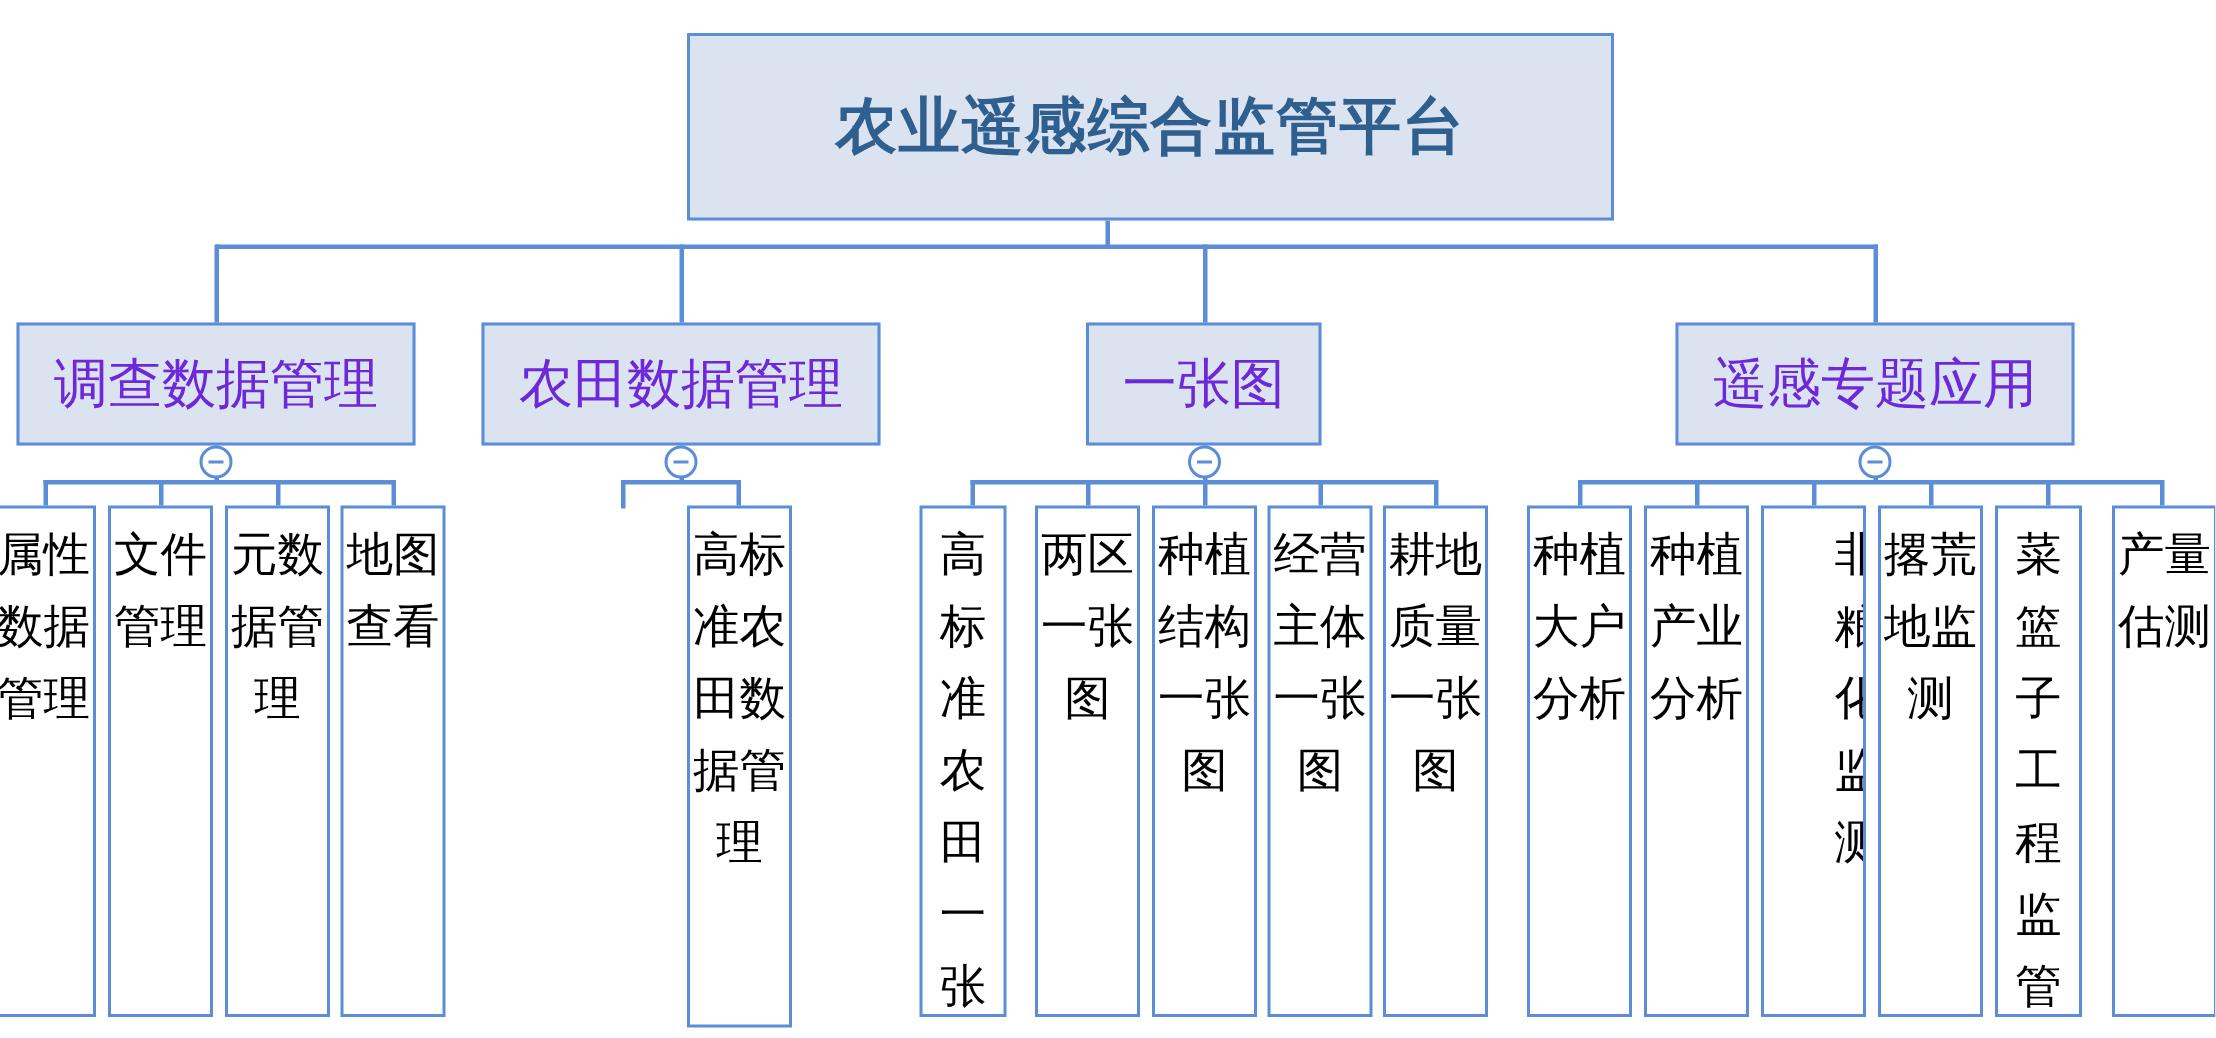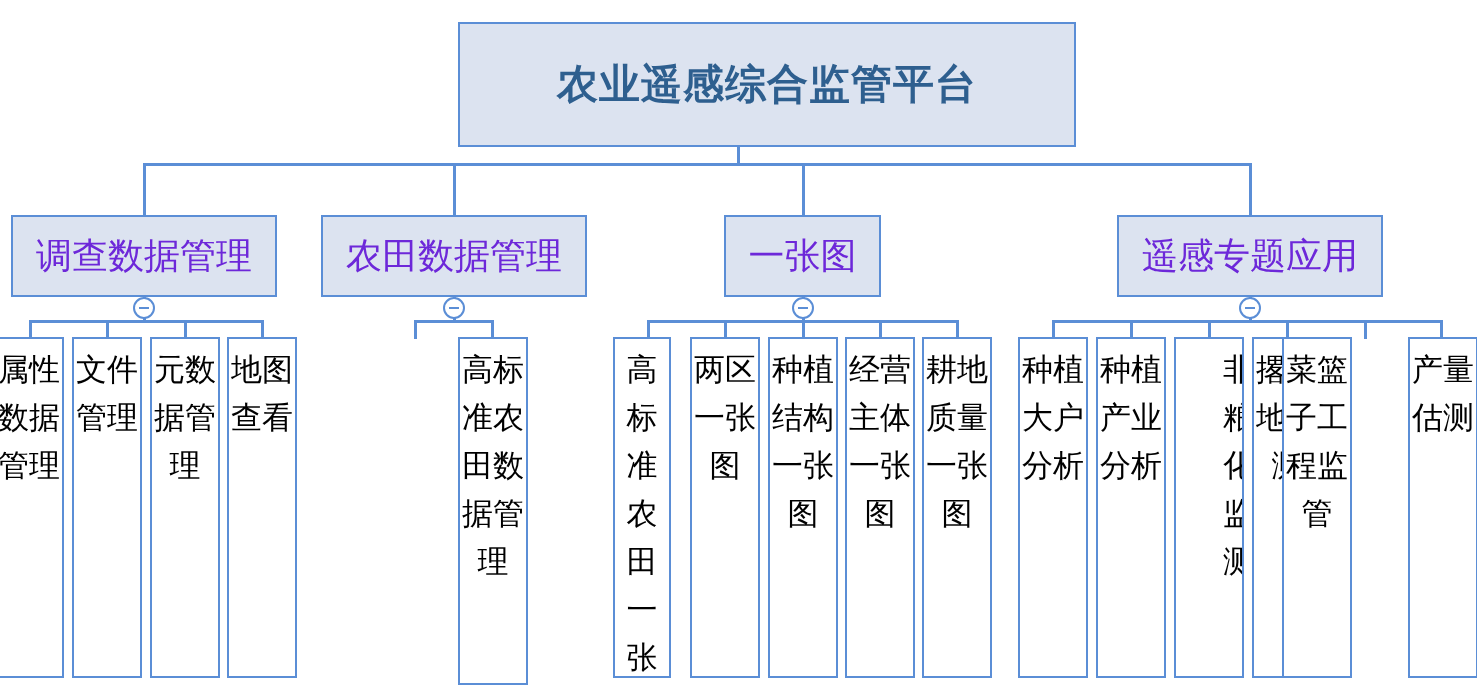--- a/index.html
+++ b/index.html
@@ -223,20 +223,20 @@
   </div>
   <div class="node-leaf" style="left:1096px; width:70px;">
     <span class="node-label"><span class="label-col">种植产业分析</span></span>
   </div>
   <div class="node-leaf" style="left:1174px; width:70px;padding-left:47px;">
     <span class="node-label"><span class="label-col">非粮化监测</span></span>
   </div>
   <div class="node-leaf" style="left:1252px; width:70px;">
     <span class="node-label"><span class="label-col">撂荒地监测</span></span>
   </div>
-  <div class="node-leaf" style="left:1282px; width:70px;">
+  <div class="node-leaf" style="left:1330px; width:58px;">
     <span class="node-label"><span class="label-col">菜篮子工程监管</span></span>
   </div>
   <div class="node-leaf" style="left:1408px; width:70px;">
     <span class="node-label"><span class="label-col">产量估测</span></span>
   </div>
 
 </div>
 
 </body></html>

